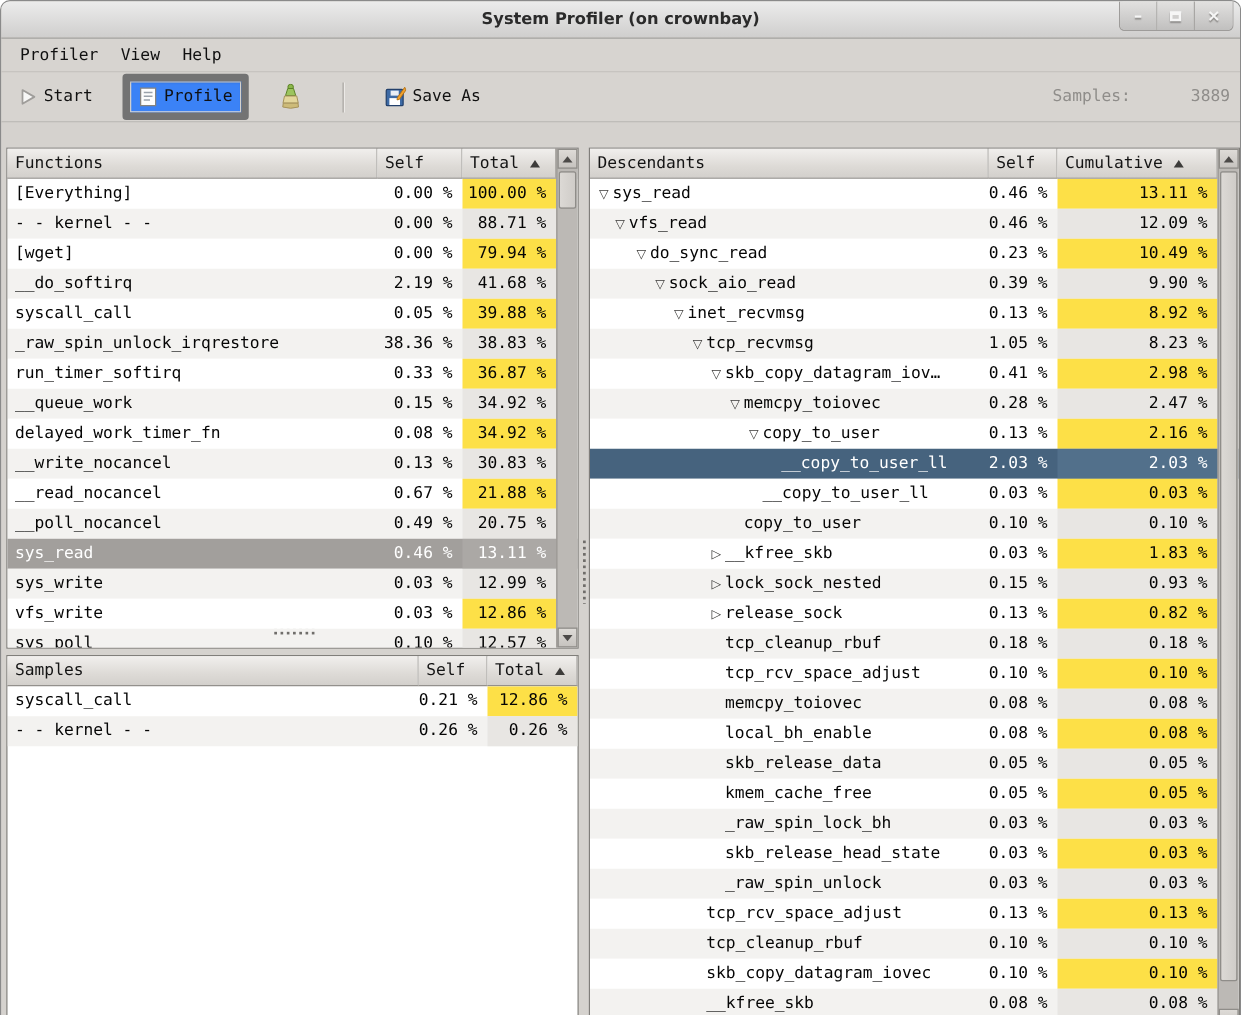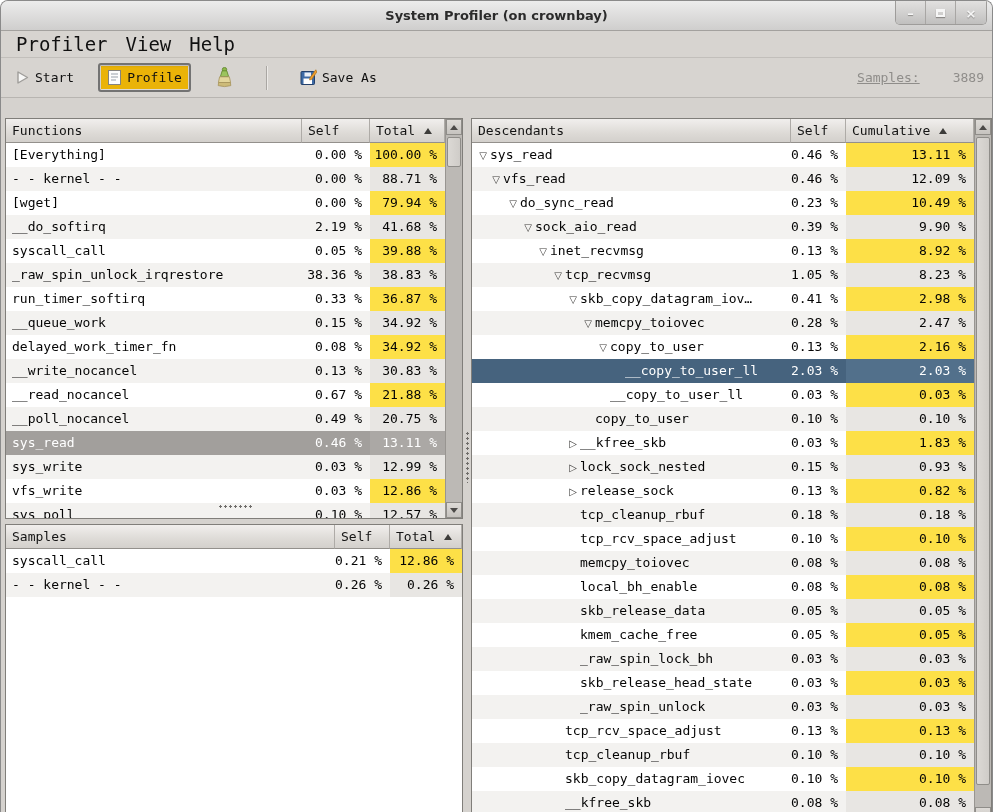--- a/index.html
+++ b/index.html
@@ -30,36 +30,36 @@
     width: 30px; height: 24px; display: flex; align-items: center; justify-content: center;
     background: linear-gradient(#e2e1e0, #bfbebd);
     border-right: 1px solid #a8a6a4; cursor: default;
   }
   .win-btn:last-child { border-right: 0; }
   .win-btn .glyph { color: #f6f6f6; font-family: "DejaVu Sans", sans-serif; font-weight: bold; font-size: 13px; line-height: 1; text-shadow: 0 1px 1px #8d8b89; }
   .max-glyph { width: 9px; height: 8px; border: 2px solid #f6f6f6; border-top-width: 3px; box-shadow: 0 1px 1px #8d8b89; }
   
   .menubar {
     height: 27px; display: flex; align-items: center; padding-left: 6px;
-    background: #d7d4d0; border-bottom: 1px solid #c2bfbb; font-size: 19px; color: #101010;
+    background: #d7d4d0; border-bottom: 1px solid #c2bfbb; font-size: 13px; color: #101010;
   }
   .menu-item { padding: 4px 9px; }
   
   .toolbar {
     height: 40px; display: flex; align-items: center; padding: 0 8px 0 6px;
     background: #d7d4d0; border-bottom: 1px solid #b8b5b1; font-size: 13px; color: #101010; gap: 16px;
   }
   .tool-btn { display: flex; align-items: center; gap: 5px; padding: 4px 7px; border: 1px solid transparent; border-radius: 3px; }
   .tool-btn.pressed {
-    border: 2px solid #737373; background: #eab308;
+    border: 6px solid #737373; background: #3b82f6;
     box-shadow: inset 0 1px 2px rgba(0,0,0,0.18), inset 0 0 0 1px #dfdcd8;
   }
   .tool-sep { width: 2px; height: 24px; margin: 0 8px; border-left: 1px solid #aaa7a3; border-right: 1px solid #eceae7; }
   .tool-spacer { flex: 1; }
-  .samples-label { color: #8f8d8a; margin-right: 17px; text-decoration: underline; }
+  .samples-label { color: #8f8d8a; margin-right: 32px; }
   .samples-value { color: #8f8d8a; }
   .ticon { display: block; }
   
   .content { position: relative; height: 715px; background: #d5d2ce; }
   .panel { position: absolute; background: #ffffff; border: 1px solid #807e7a; margin-top: 16px; }
   #functions-panel   { left: 4px;   top: 4px;   width: 458px; height: 401px; }
   #callers-panel     { left: 4px;   top: 410px; width: 458px; height: 300px; }
   #descendants-panel { left: 470px; top: 4px;   width: 521px; height: 706px; }
   .h-grip {
     position: absolute; left: 217px; top: 405px; width: 34px; height: 5px;

